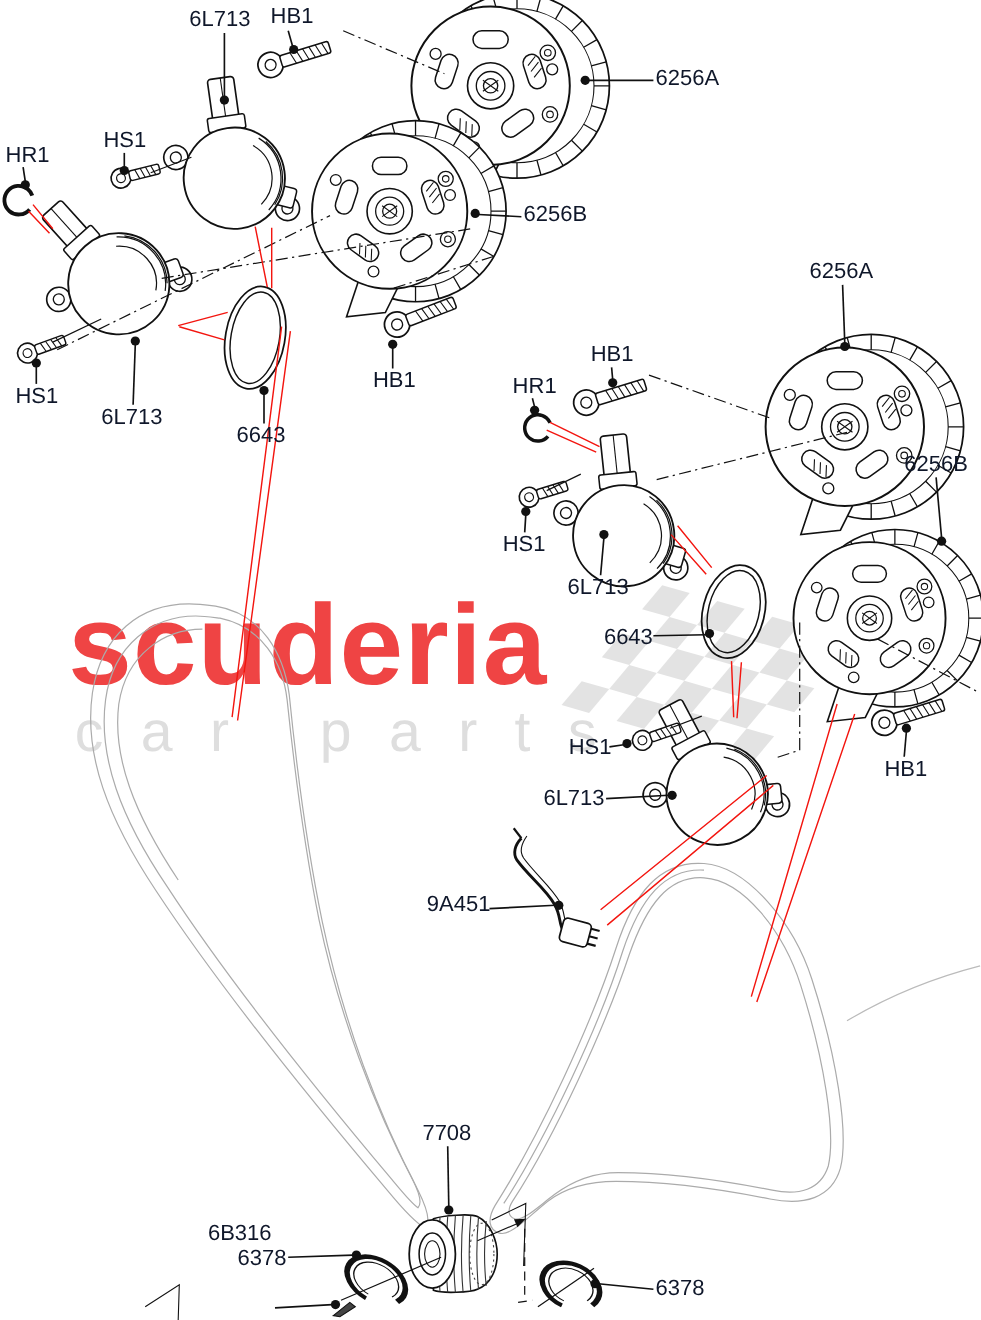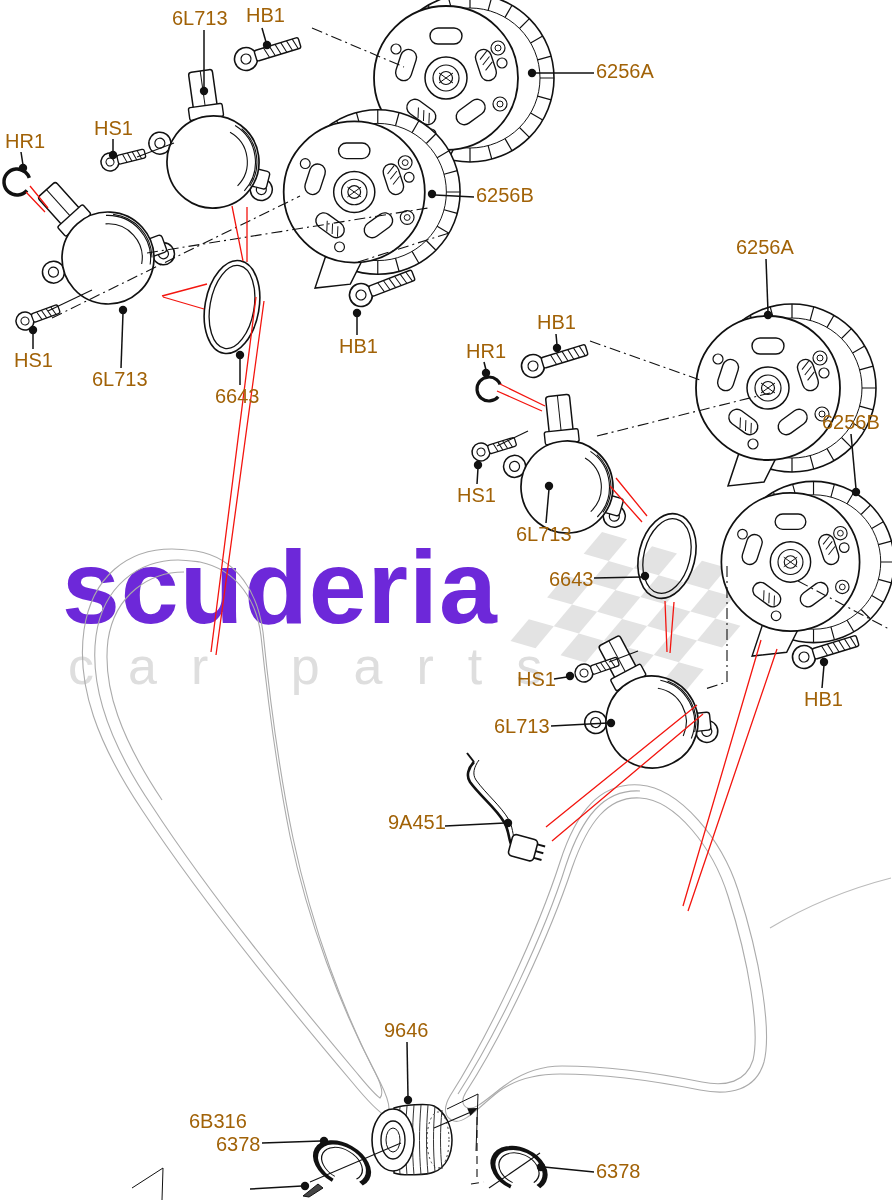--- a/index.html
+++ b/index.html
@@ -1,23 +1,23 @@
 <!DOCTYPE html>
 <html><head>
 <meta charset="utf-8">
 <style>
   html,body{margin:0;padding:0;background:#ffffff;}
   #stage{position:relative;width:892px;height:1200px;background:#ffffff;overflow:hidden;
          font-family:"Liberation Sans",sans-serif;}
   .wm-title{position:absolute;left:62px;top:528px;font-size:104px;font-weight:bold;
-            letter-spacing:1px;color:#6d28d9;z-index:0;white-space:nowrap;text-align:center;}
+            letter-spacing:1px;color:#ef4444;z-index:0;white-space:nowrap;text-align:center;}
   .wm-sub{position:absolute;left:68px;top:636px;font-size:52px;color:#dedede;
           letter-spacing:34px;z-index:0;white-space:nowrap;}
   #art{position:absolute;left:0;top:0;z-index:1;}
-  .lbl{position:absolute;z-index:2;font-size:20px;color:#a16207;white-space:nowrap;
+  .lbl{position:absolute;z-index:2;font-size:20px;color:#0f172a;white-space:nowrap;
        cursor:pointer;line-height:1;}
   svg *{vector-effect:none;}
 </style>
 </head>
 <body>
 
 <div id="stage">
 
   <div class="wm-title">scuderia</div>
   <div class="wm-sub">car parts</div>
@@ -329,18 +329,18 @@
   <div class="lbl" style="left:537px;top:312px">HB1</div>
   <div class="lbl" style="left:466px;top:341px">HR1</div>
   <div class="lbl" style="left:457px;top:485px">HS1</div>
   <div class="lbl" style="left:516px;top:524px">6L713</div>
   <div class="lbl" style="left:549px;top:569px">6643</div>
   <div class="lbl" style="left:822px;top:412px">6256B</div>
   <div class="lbl" style="left:517px;top:669px">HS1</div>
   <div class="lbl" style="left:494px;top:716px">6L713</div>
   <div class="lbl" style="left:804px;top:689px">HB1</div>
   <div class="lbl" style="left:388px;top:812px">9A451</div>
-  <div class="lbl" style="left:384px;top:1020px">9646</div>
+  <div class="lbl" style="left:384px;top:1020px">7708</div>
   <div class="lbl" style="left:216px;top:1134px">6378</div>
   <div class="lbl" style="left:189px;top:1111px">6B316</div>
   <div class="lbl" style="left:596px;top:1161px">6378</div>
 
 </div>
 
 </body></html>

